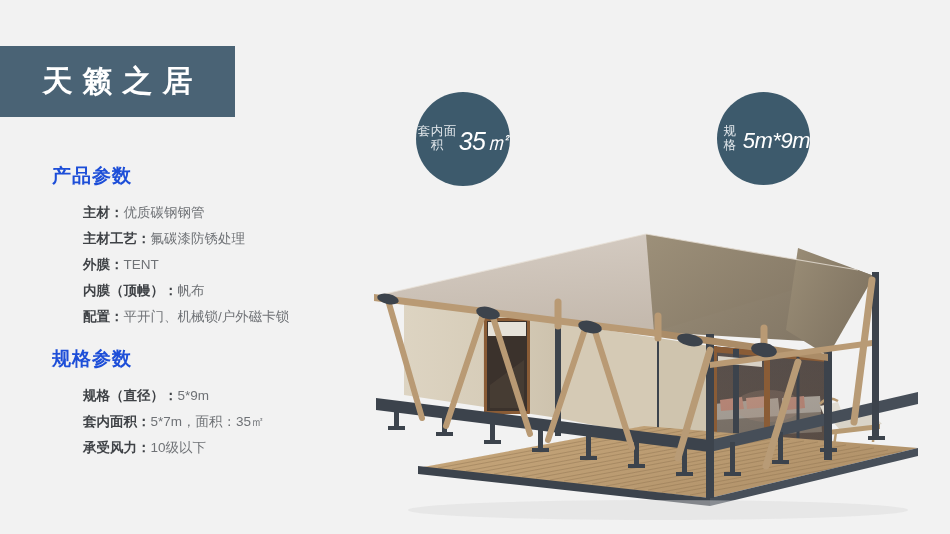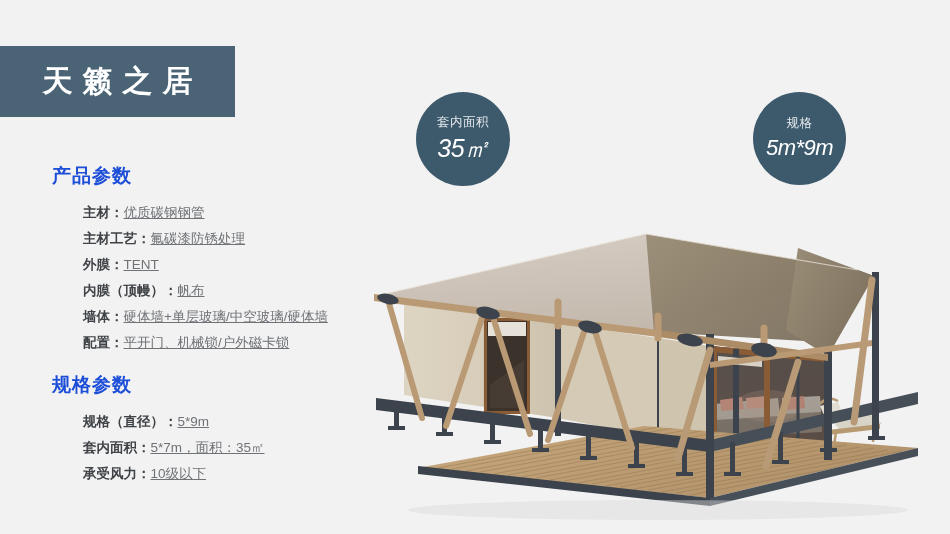--- a/index.html
+++ b/index.html
@@ -64,53 +64,52 @@
     white-space: nowrap;
     color: #6a6a6a;
   }
   .param-label {
     font-weight: bold;
     color: #3f4246;
     margin-left: 31px;
   }
   .param-value {
     color: #6f7276;
-    text-decoration: underline;
   }
   #spec-group-2 { margin-top: 16px; }
 
   
   .stat-circle {
     position: absolute;
     border-radius: 50%;
     background: #3d5a6c;
     color: #ffffff;
     display: flex;
-    flex-direction: column;
+    flex-direction: row;
     align-items: center;
     justify-content: center;
     text-align: center;
   }
   .stat-label {
     font-size: 12.5px;
     color: #e3e8ec;
     line-height: 1.1;
     letter-spacing: 0.5px;
   }
   .stat-value {
     font-size: 25px;
     line-height: 1.15;
     margin-top: 4px;
     white-space: nowrap;
     letter-spacing: -0.5px;
     font-style: italic;
   }
   #stat-1 { left: 416px; top: 92px; width: 94px; height: 94px; }
   #stat-2 { left: 583px; top: 89px; width: 101px; height: 101px; }
-  #stat-3 { left: 753px; top: 92px; width: 93px; height: 93px; }
+  #stat-3 { left: 717px; top: 92px; width: 93px; height: 93px; }
   #stat-2 .stat-value { font-size: 26px; }
   #stat-3 .stat-value { font-size: 22px; }
 
   
   #render-area {
     position: absolute;
     left: 358px;
     top: 210px;
     width: 592px;
     height: 324px;
@@ -143,23 +142,20 @@
         <span class="param-label">主材：</span><span class="param-value">优质碳钢钢管</span>
       </div>
       <div class="param-row">
         <span class="param-label">主材工艺：</span><span class="param-value">氟碳漆防锈处理</span>
       </div>
       <div class="param-row">
         <span class="param-label">外膜：</span><span class="param-value">TENT</span>
       </div>
       <div class="param-row">
         <span class="param-label">内膜（顶幔）：</span><span class="param-value">帆布</span>
-      </div>
-      <div class="param-row">
-        <span class="param-label">墙体：</span><span class="param-value">硬体墙+单层玻璃/中空玻璃/硬体墙</span>
       </div>
       <div class="param-row">
         <span class="param-label">配置：</span><span class="param-value">平开门、机械锁/户外磁卡锁</span>
       </div>
     </div>
 
     <div id="spec-group-2">
       <div class="section-heading">规格参数</div>
 
       <div class="param-row">

